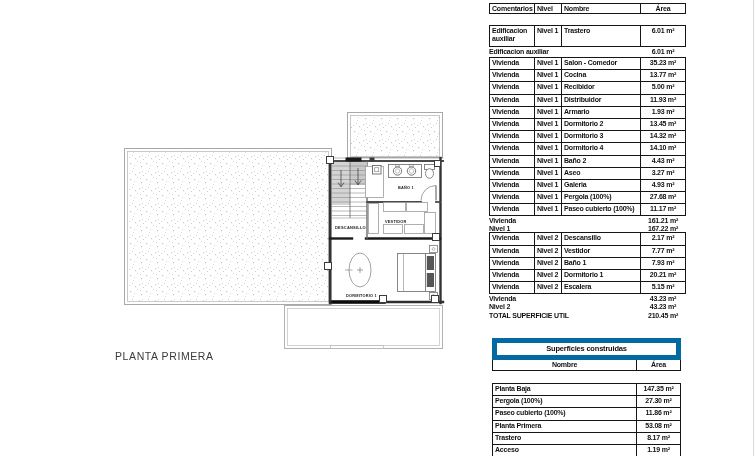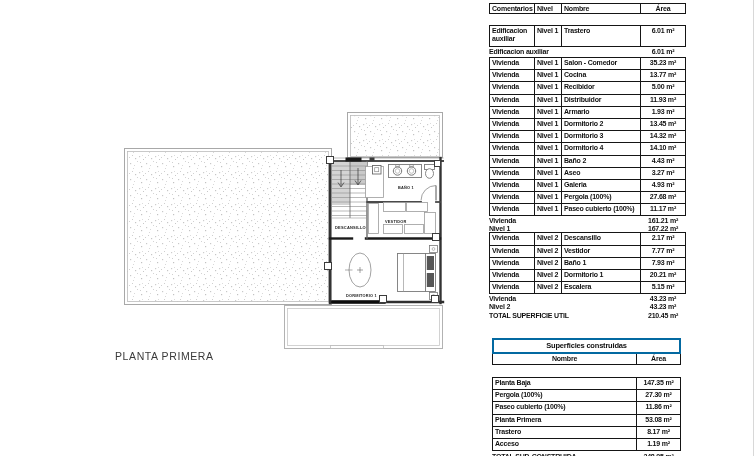--- a/index.html
+++ b/index.html
@@ -19,21 +19,21 @@
   .grow{display:grid;grid-template-columns:45px 27px 79px auto;border-bottom:1px solid #151515;}
   .grid-sec .grow:last-child{border-bottom:none;}
   .gc{border-right:1px solid #151515;padding:1px 0 0 2px;height:10.2px;overflow:hidden;box-sizing:content-box;}
   .gc.c3{border-right:none;text-align:center;padding-left:0;}
   .tall .gc{height:19px;}
   .sum{display:grid;grid-template-columns:151px auto;align-items:center;height:8px;}
   .sum .sv{text-align:center;}
   .sum.lg{height:10px;}
 
   #built-table{left:492px;top:338px;width:189px;}
-  .t2title{border:2px solid #0369a1;height:12px;display:flex;align-items:center;justify-content:center;font-size:7.5px;}
+  .t2title{border:5px solid #0369a1;height:12px;display:flex;align-items:center;justify-content:center;font-size:7.5px;}
   .t2head{display:grid;grid-template-columns:144px auto;border:1px solid #151515;border-top:none;height:10px;align-items:center;}
   .t2head .hc2{border-right:1px solid #151515;height:100%;display:flex;align-items:center;justify-content:center;box-sizing:border-box;}
   .t2head .hc2:last-child{border-right:none;}
   #t2rows{border:1px solid #151515;margin-top:12px;}
   .t2row{display:grid;grid-template-columns:144px auto;border-bottom:1px solid #151515;}
   #t2rows .t2row:last-child{border-bottom:none;}
   .t2c{padding:1px 0 0 2px;height:10.2px;border-right:1px solid #151515;overflow:hidden;}
   .t2c.c1{border-right:none;text-align:center;padding-left:0;}
   .t2total{display:grid;grid-template-columns:144px auto;align-items:center;height:9px;margin-top:1px;}
   .t2total .sv{text-align:center;}

